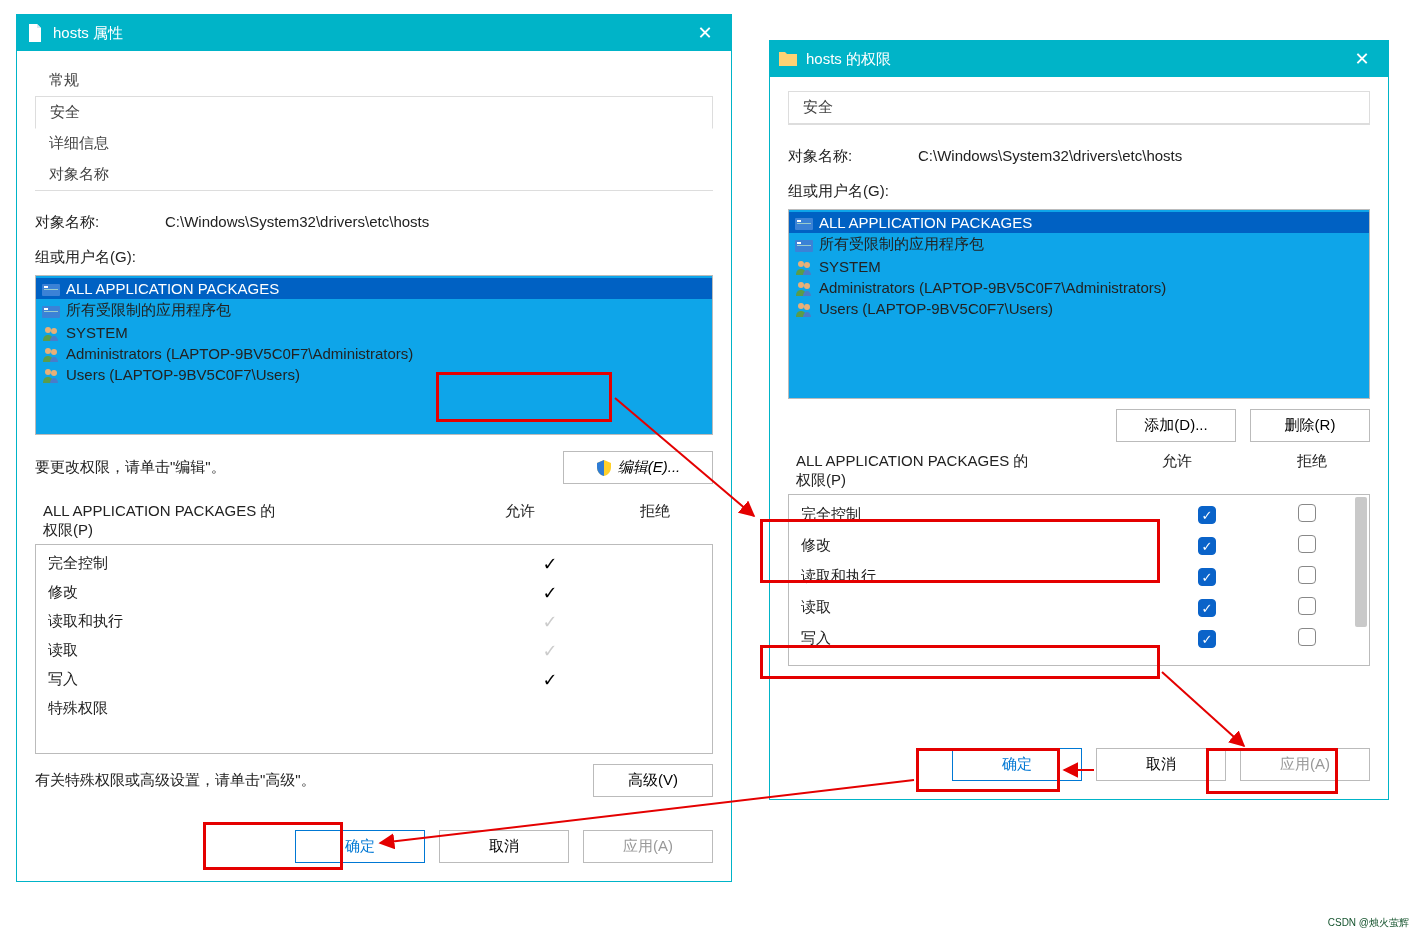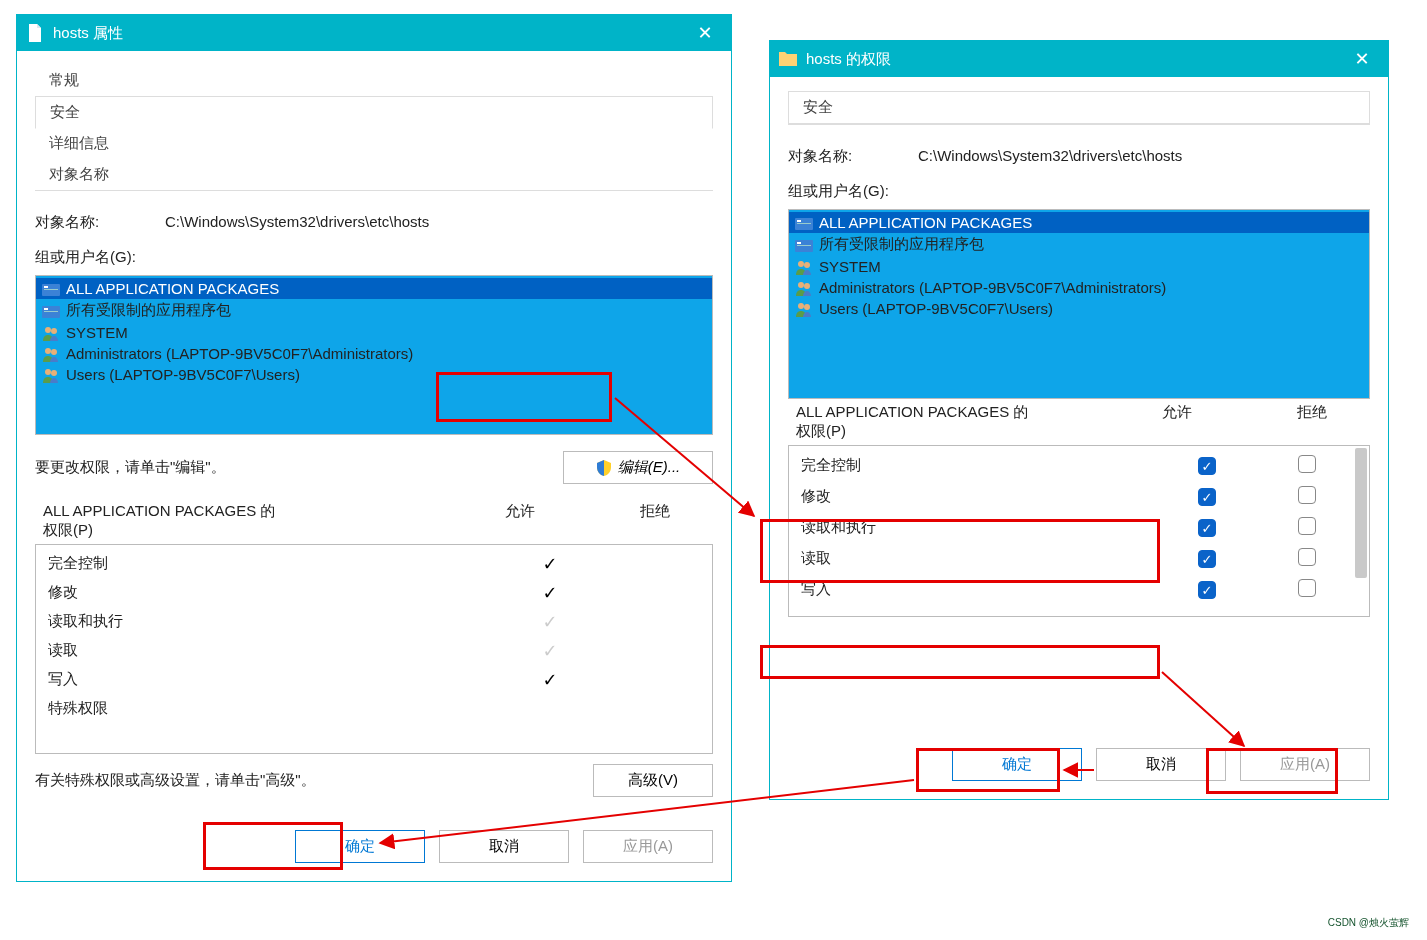--- a/index.html
+++ b/index.html
@@ -237,20 +237,24 @@
         <div class="listitem">
           <svg class="userico" viewBox="0 0 18 16">
             <circle cx="6" cy="5" r="3" fill="#e8b077"></circle>
             <path d="M1 16c0-4 2-6 5-6s5 2 5 6" fill="#5a9c4a"></path>
             <circle cx="12" cy="6" r="3" fill="#e8b077"></circle>
             <path d="M8 16c0-3 2-5 4-5s4 2 4 5" fill="#4a7cc9"></path>
           </svg>
           <span>Users (LAPTOP-9BV5C0F7\Users)</span>
         </div>
       </div>
+    <div class="btnrow" style="padding:10px 0 6px 0;">
+      <button class="btn" style="min-width:120px;">添加(D)...</button>
+      <button class="btn" style="min-width:120px;">删除(R)</button>
+    </div>
     <div>
       <div class="perm-head">
         <div class="ph-name">
           <div>ALL APPLICATION PACKAGES 的</div>
           <div>权限(P)</div>
         </div>
         <div class="ph-col">允许</div>
         <div class="ph-col">拒绝</div>
       </div>
       <div class="perm-table" id="right-perm" style="height:172px; position:relative; overflow:hidden;">

